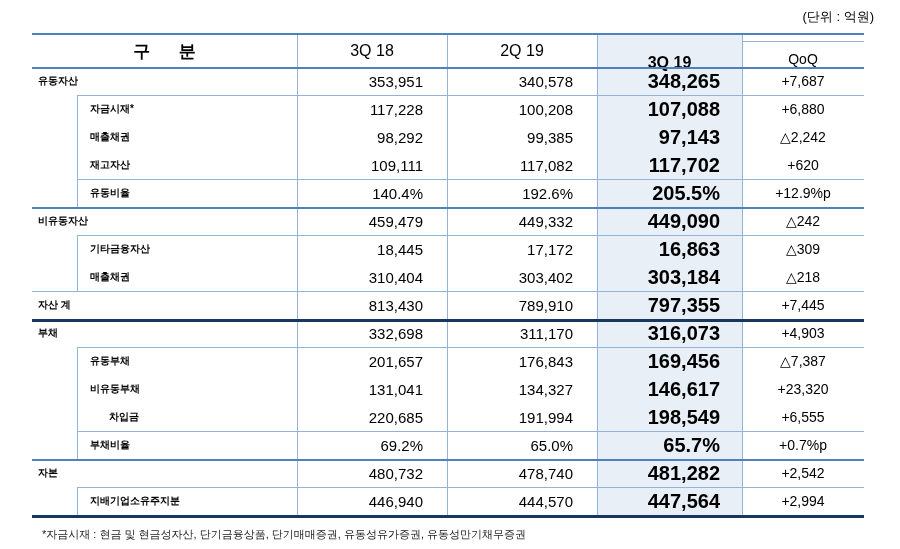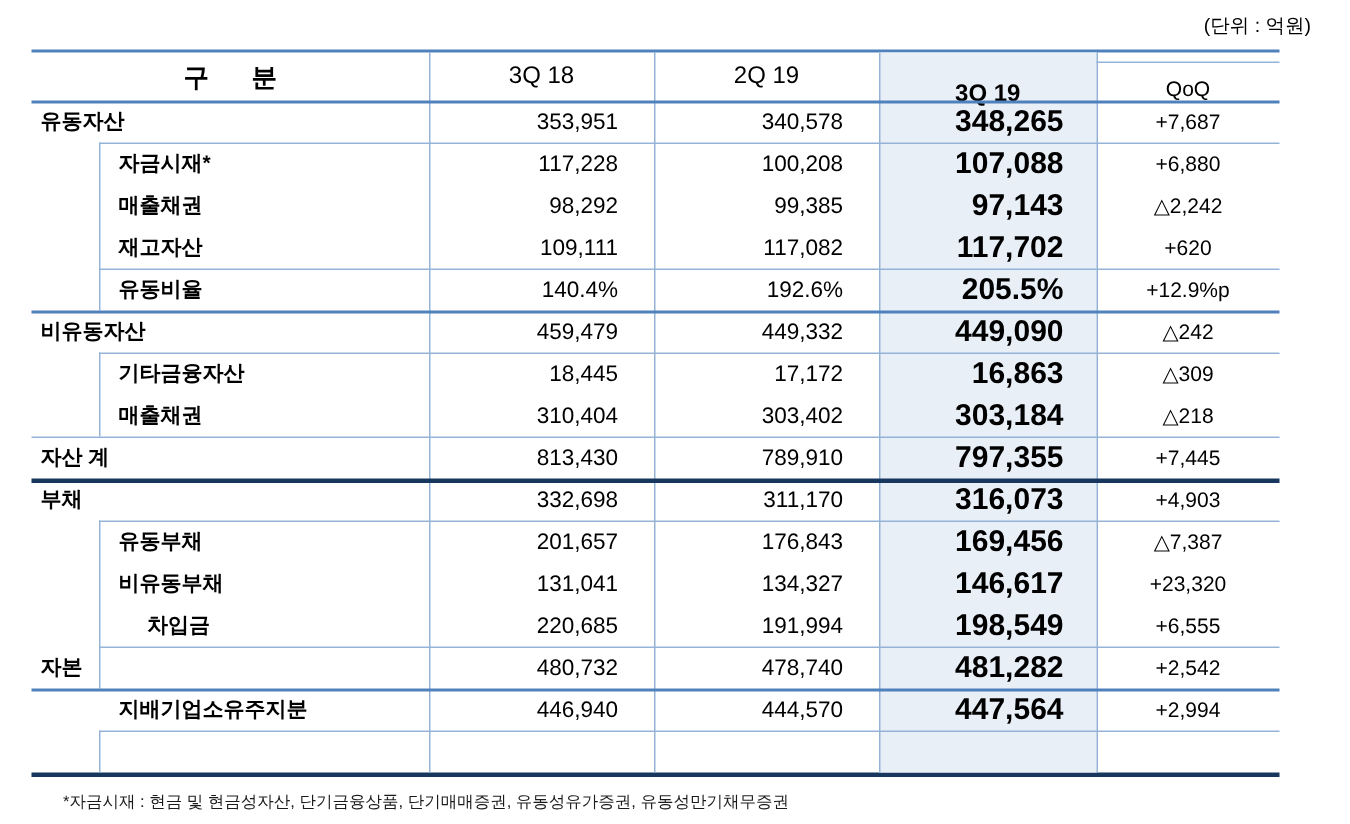--- a/index.html
+++ b/index.html
@@ -2,29 +2,29 @@
 <html><head>
 <meta charset="utf-8">
 <style>
   html,body{margin:0;padding:0;}
   body{
     width:900px;height:549px;background:#ffffff;position:relative;overflow:hidden;
     font-family:"Liberation Sans","DejaVu Sans",sans-serif;color:#000;
   }
   .unit{position:absolute;top:8px;right:26px;font-size:13px;color:#000000;}
   .ftable{
-    position:absolute;left:21px;top:33px;width:832px;height:480px;
+    position:absolute;left:32px;top:33px;width:832px;height:480px;
     border-top:2px solid #4F81BD;border-bottom:3px solid #17375E;
   }
   .col-highlight{position:absolute;left:565px;top:0;width:145px;height:480px;background:#E9EFF7;z-index:0;}
   .thead,.trow{display:flex;position:relative;z-index:1;}
   .thead{height:32px;}
   .trow{height:28px;}
   .c{display:flex;align-items:center;box-sizing:border-box;white-space:pre;}
-  .c-label{width:265px;font-weight:bold;font-size:14px;padding-left:6px;}
+  .c-label{width:265px;font-weight:bold;font-size:10px;padding-left:6px;}
   .c-v{width:150px;justify-content:flex-end;padding-right:24px;font-size:15px;}
   .c-v3{width:145px;justify-content:flex-end;padding-right:22px;font-size:20px;font-weight:bold;}
   .c-q{width:122px;justify-content:center;font-size:14px;}
   .lvl1{padding-left:58px;}
   .lvl2{padding-left:77px;}
   .th-label{width:265px;justify-content:center;font-weight:bold;font-size:17px;padding-left:0;}
   .th-v{width:150px;justify-content:center;font-size:16px;padding-right:0;}
   .th-v3{width:145px;justify-content:center;font-size:16px;font-weight:bold;padding-right:0;margin-top:23px;}
   .th-q{width:122px;justify-content:center;font-size:14px;padding-top:16px;}
   .vl,.hl{position:absolute;z-index:2;}
@@ -136,20 +136,27 @@
         <div class="c c-q">+23,320</div>
       </div>
       <div class="trow">
         <div class="c c-label lvl2">차입금</div>
         <div class="c c-v">220,685</div>
         <div class="c c-v">191,994</div>
         <div class="c c-v3">198,549</div>
         <div class="c c-q">+6,555</div>
       </div>
       <div class="trow">
+        <div class="c c-label lvl1">부채비율</div>
+        <div class="c c-v">69.2%</div>
+        <div class="c c-v">65.0%</div>
+        <div class="c c-v3">65.7%</div>
+        <div class="c c-q">+0.7%p</div>
+      </div>
+      <div class="trow">
         <div class="c c-label">자본</div>
         <div class="c c-v">480,732</div>
         <div class="c c-v">478,740</div>
         <div class="c c-v3">481,282</div>
         <div class="c c-q">+2,542</div>
       </div>
       <div class="trow">
         <div class="c c-label lvl1">지배기업소유주지분</div>
         <div class="c c-v">446,940</div>
         <div class="c c-v">444,570</div>

